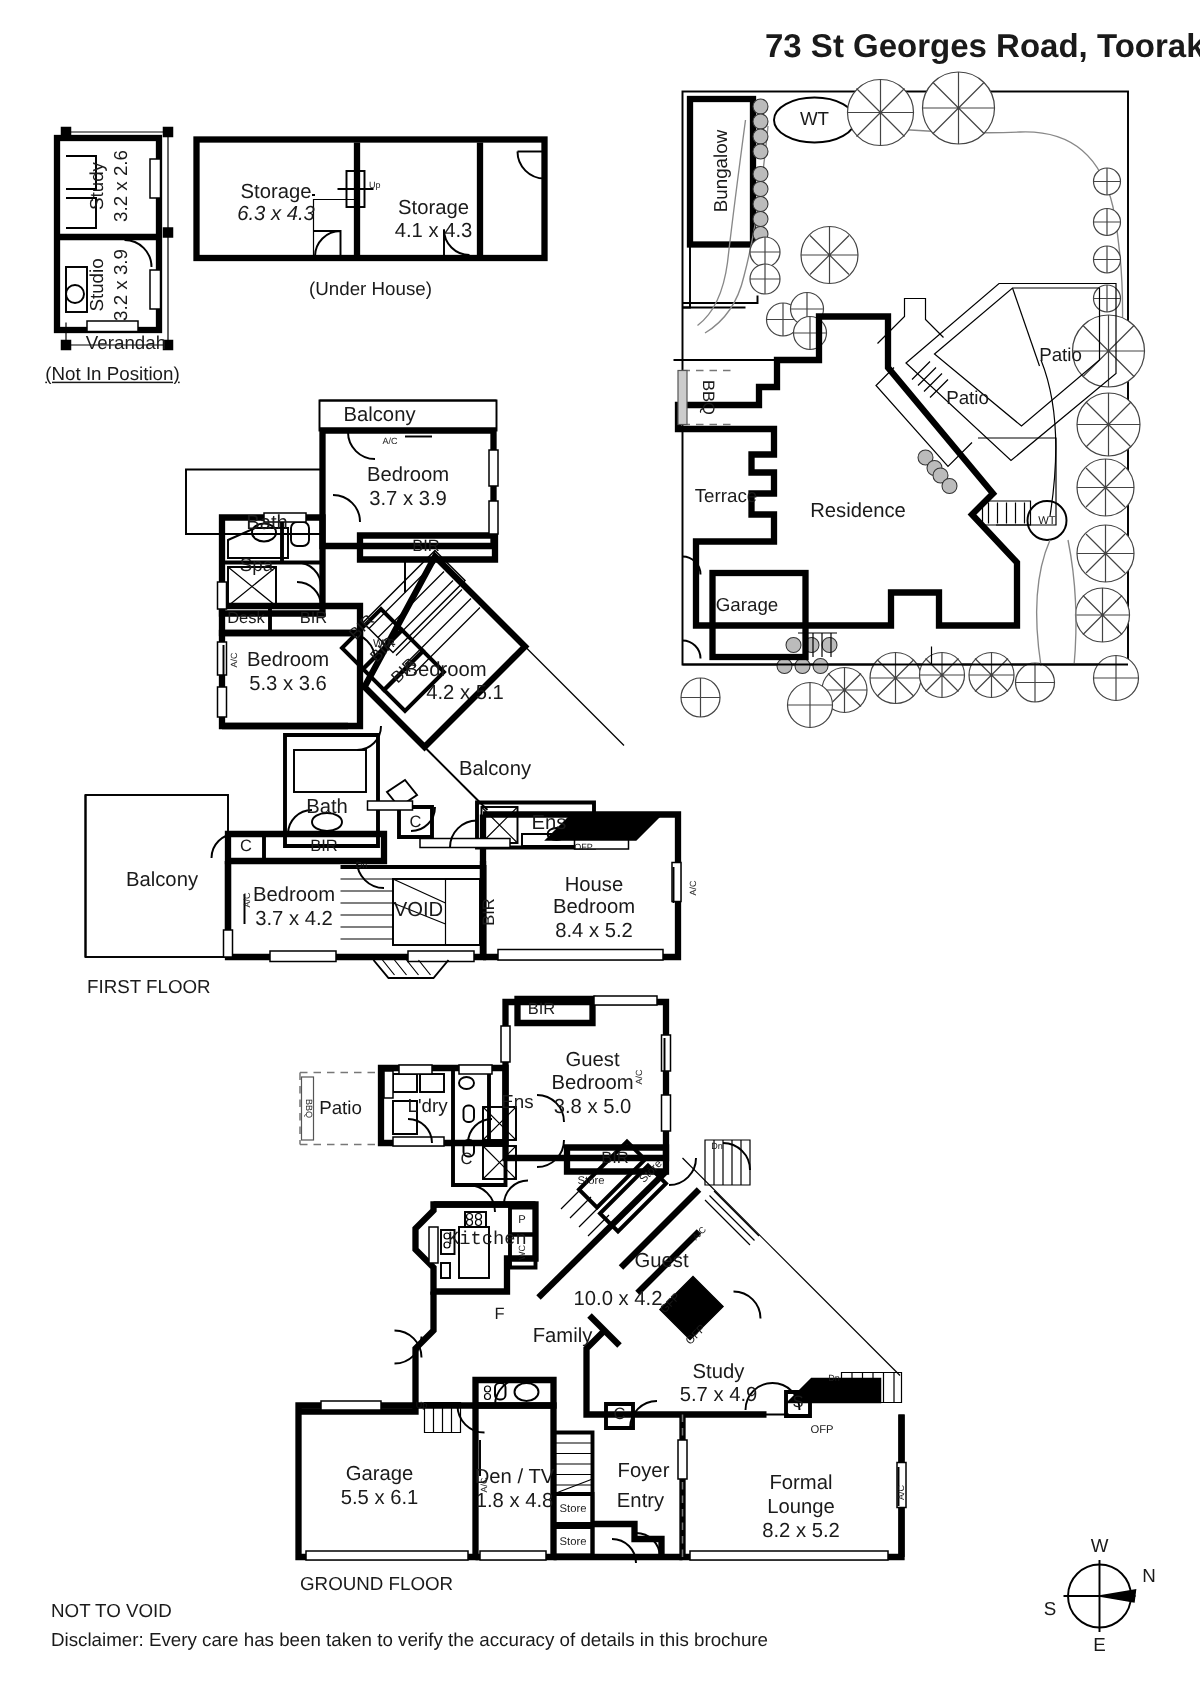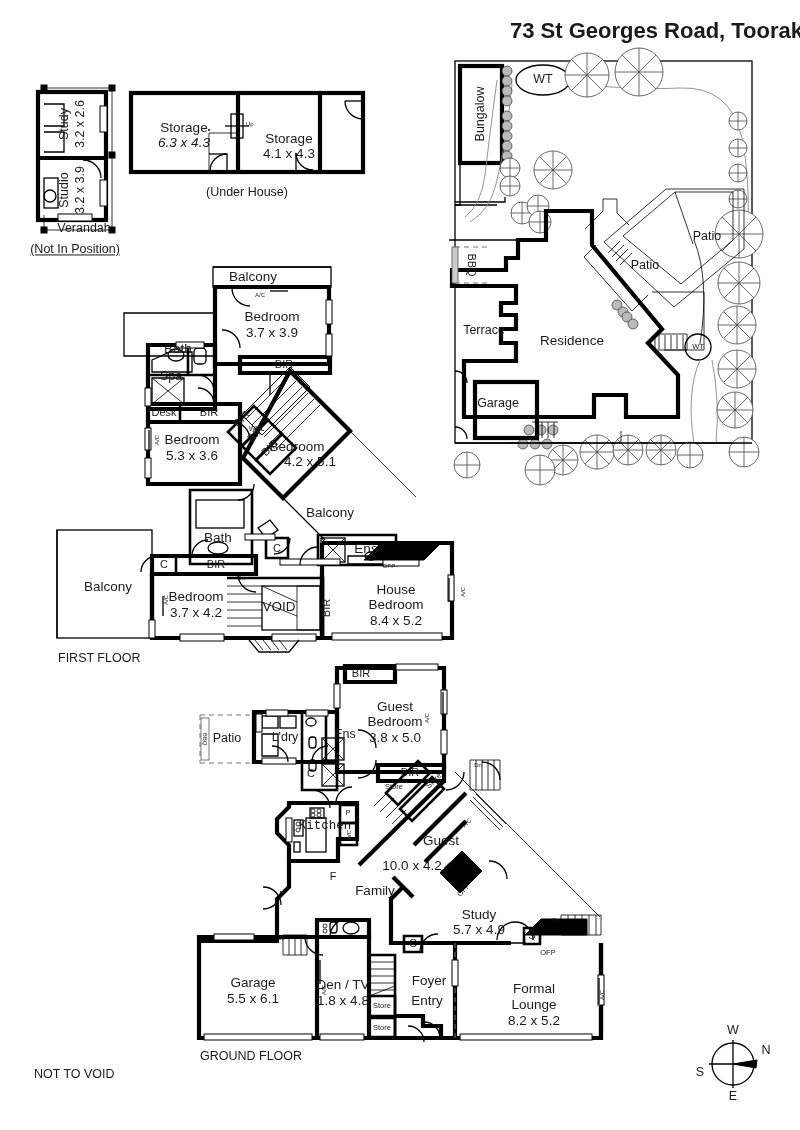--- a/index.html
+++ b/index.html
@@ -630,14 +630,15 @@
 <div class="t xtiny ctr" style="left:556px;top:920px;">Dn</div>
 <div class="t xtiny ctr" style="left:478px;top:765px;">Dn</div>
 <div class="t floorlbl" style="left:200px;top:1050px;">GROUND FLOOR</div>
 
 <div class="t room-sm ctr" style="left:733px;top:1031px;">W</div>
 <div class="t room-sm ctr" style="left:766px;top:1051px;">N</div>
 <div class="t room-sm ctr" style="left:733px;top:1097px;">E</div>
 <div class="t room-sm ctr" style="left:700px;top:1073px;">S</div>
 
 <div class="t foot" style="left:34px;top:1068px;">NOT TO VOID</div>
+<div class="t foot" style="left:34px;top:1087px;">Disclaimer: Every care has been taken to verify the accuracy of details in this brochure</div>
 
 </div>
 
 </body></html>

